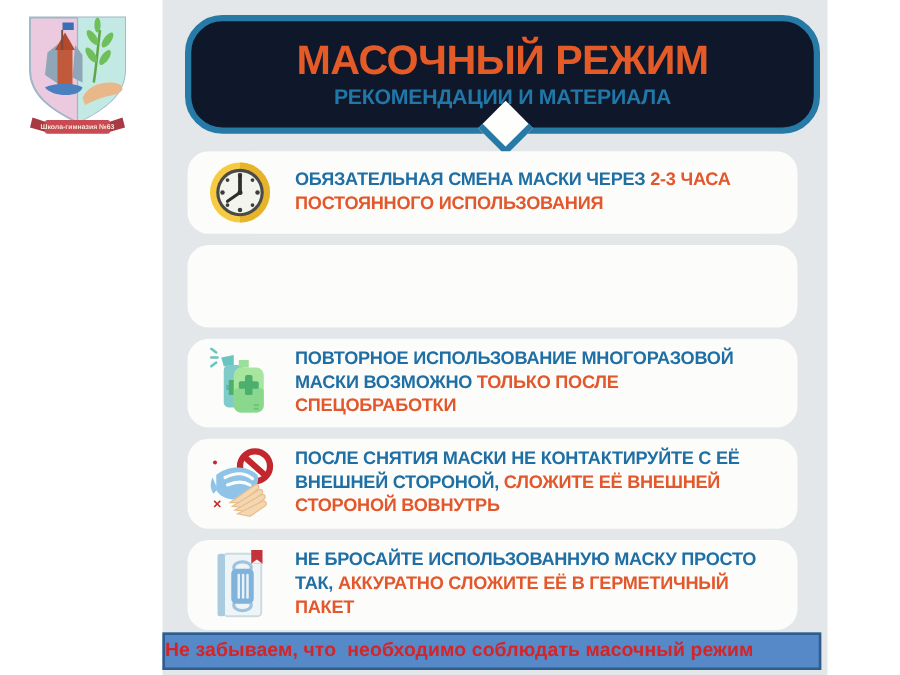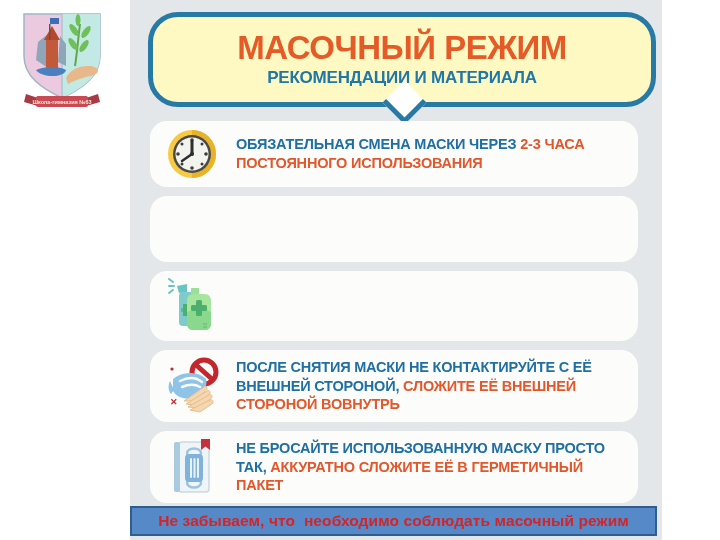--- a/index.html
+++ b/index.html
@@ -10,21 +10,21 @@
   }
   
   .panel{position:absolute;left:130px;top:0;width:532px;height:540px;background:#E3E7E9;}
 
   
   .crest{position:absolute;left:14px;top:6px;width:96px;height:104px;}
 
   
   .bubble{
     position:absolute;left:148px;top:12px;width:498px;height:85px;
-    background:#fef9c3;border:5px solid #2779A6;border-radius:30px;
+    background:#0f172a;border:5px solid #2779A6;border-radius:30px;
     display:flex;flex-direction:column;align-items:center;justify-content:center;
     z-index:2;
   }
   .bubble-notch{
     position:absolute;left:50%;bottom:-16px;width:26px;height:26px;margin-left:-13px;
     background:#FEFEFC;border-right:5px solid #2779A6;border-bottom:5px solid #2779A6;
     transform:rotate(45deg);z-index:1;
   }
   .bubble-title{
     color:#E55B28;font-size:33px;font-weight:800;letter-spacing:-0.5px;line-height:1.05;
@@ -47,21 +47,21 @@
     flex:1;font-size:14.5px;font-weight:800;line-height:1.3;letter-spacing:-0.2px;
     padding-left:14px;text-transform:uppercase;
   }
   .seg-blue{color:#1F6FA5;}
   .seg-orange{color:#E2572B;}
 
   
   .footer{
     position:absolute;left:130px;top:506px;width:527px;height:30px;
     background:#5589C7;border:2px solid #2E5D8E;box-sizing:border-box;
-    display:flex;align-items:center;justify-content:center;z-index:3;
+    display:flex;align-items:center;justify-content:flex-start;z-index:3;
   }
   .footer-text{
     color:#D42428;font-size:15.5px;font-weight:700;white-space:pre-wrap;letter-spacing:0.1px;
   }
 </style>
 </head>
 <body>
 
 <div class="stage">
 
@@ -155,20 +155,21 @@
           <g fill="#4CAF6E">
             <rect x="29" y="22" width="6" height="16" rx="1.5"></rect>
             <rect x="24" y="27" width="16" height="6" rx="1.5"></rect>
           </g>
           <g stroke="#6FC27A" stroke-width="1.5">
               <line x1="36" y1="46" x2="40" y2="46"></line>
               <line x1="36" y1="49" x2="40" y2="49"></line>
             </g>
         </svg>
       </div>
+      <div class="rule-text"><span class="seg-blue">ПОВТОРНОЕ ИСПОЛЬЗОВАНИЕ МНОГОРАЗОВОЙ МАСКИ ВОЗМОЖНО </span><span class="seg-orange">ТОЛЬКО ПОСЛЕ СПЕЦОБРАБОТКИ</span></div>
     </div>
 
     <div class="rule">
       <div class="rule-icon">
         <svg width="56" height="58" viewBox="0 0 56 58">
 
           <circle cx="40" cy="15" r="12" fill="none" stroke="#C1272D" stroke-width="5"></circle>
           <line x1="31" y1="7" x2="49" y2="23" stroke="#C1272D" stroke-width="5"></line>
 
           <path d="M6,24 C4,28 4,34 7,37 L10,33 Z" fill="#8FC4E8"></path>

